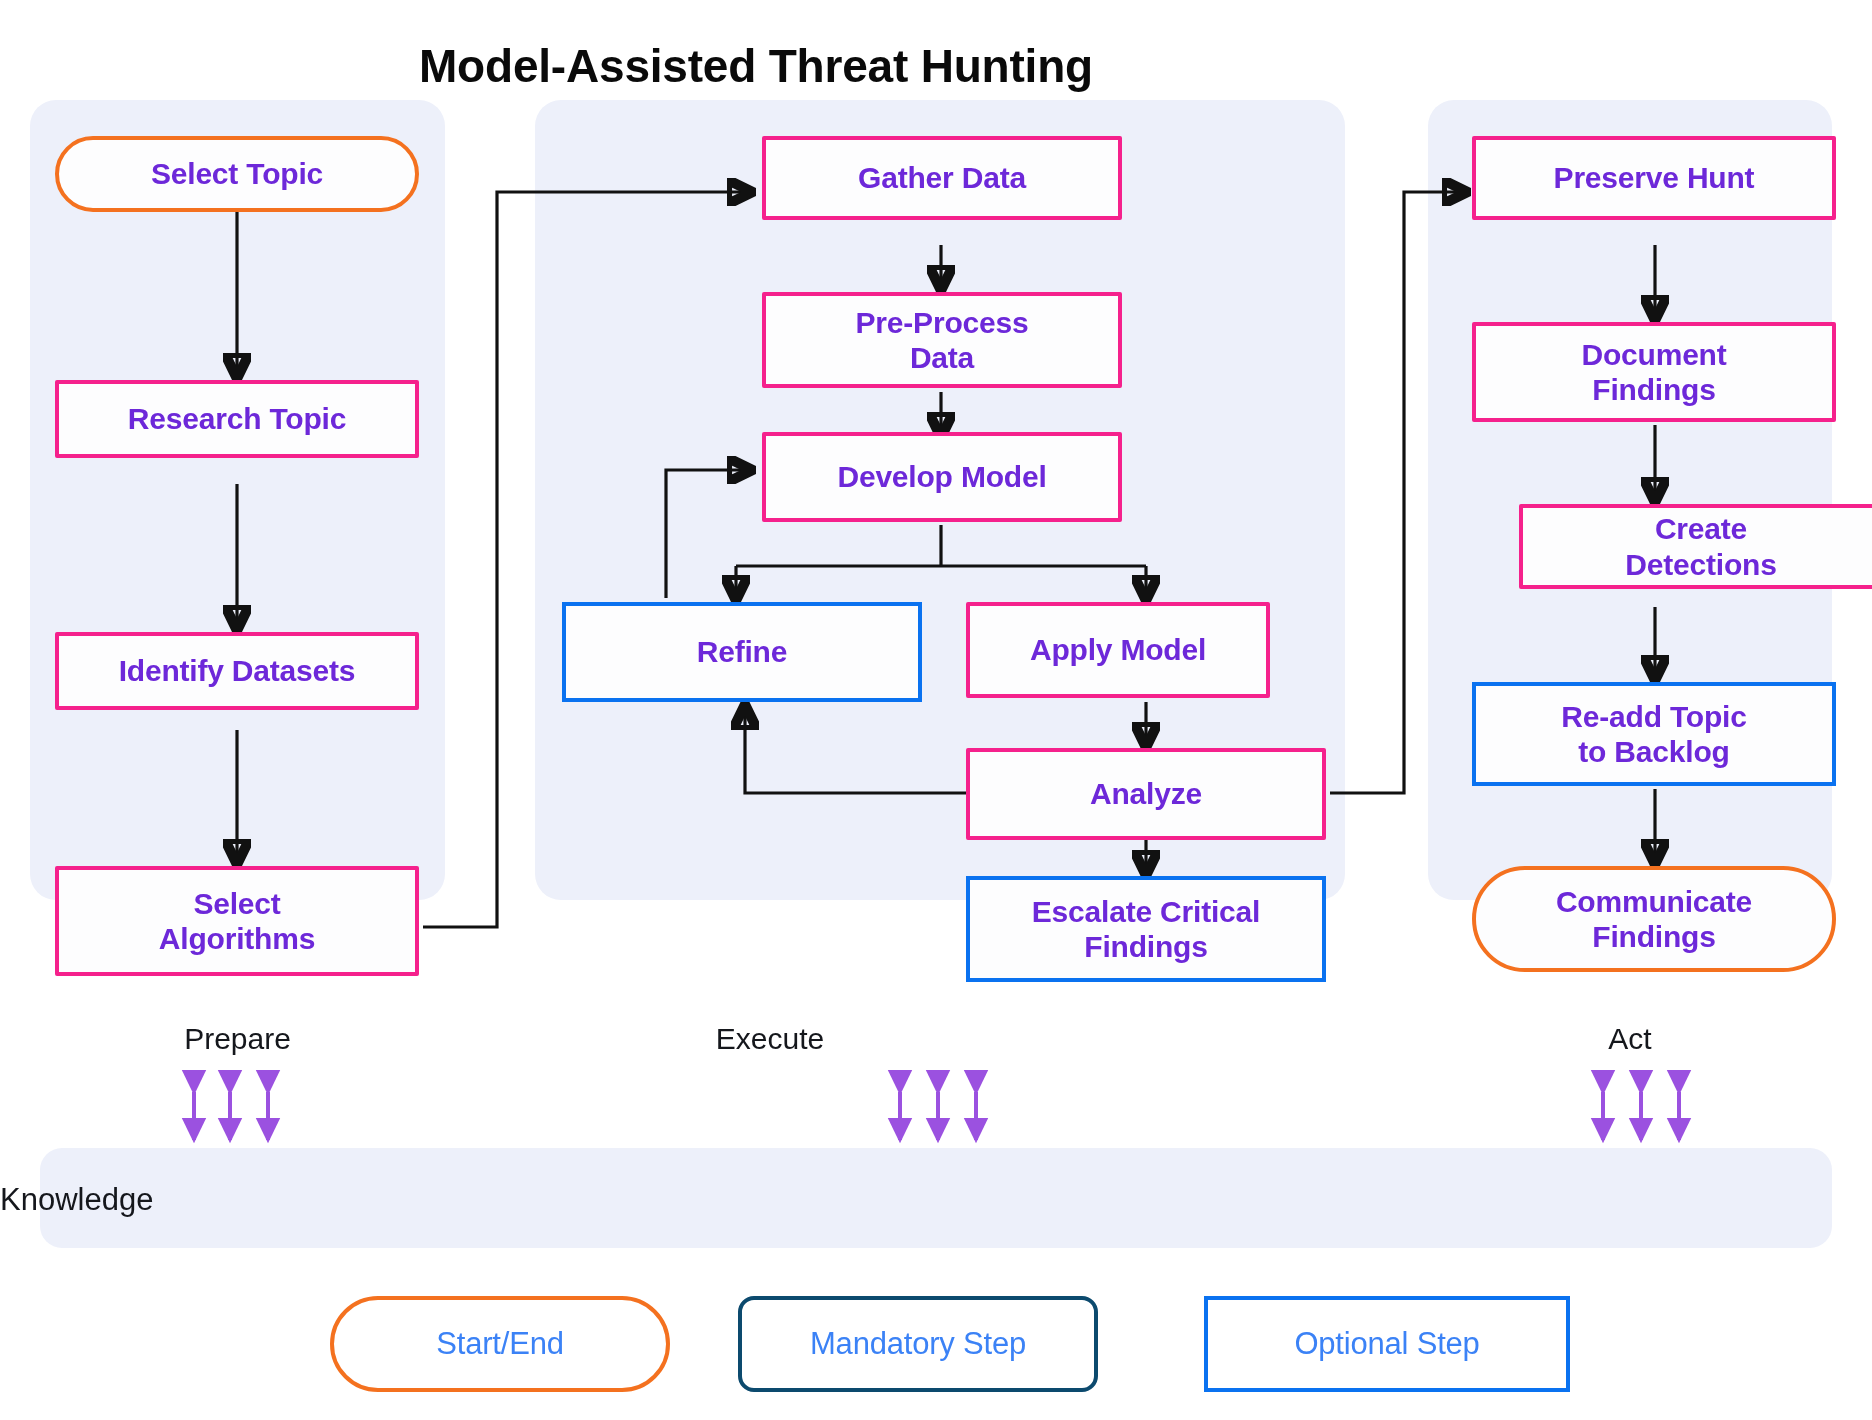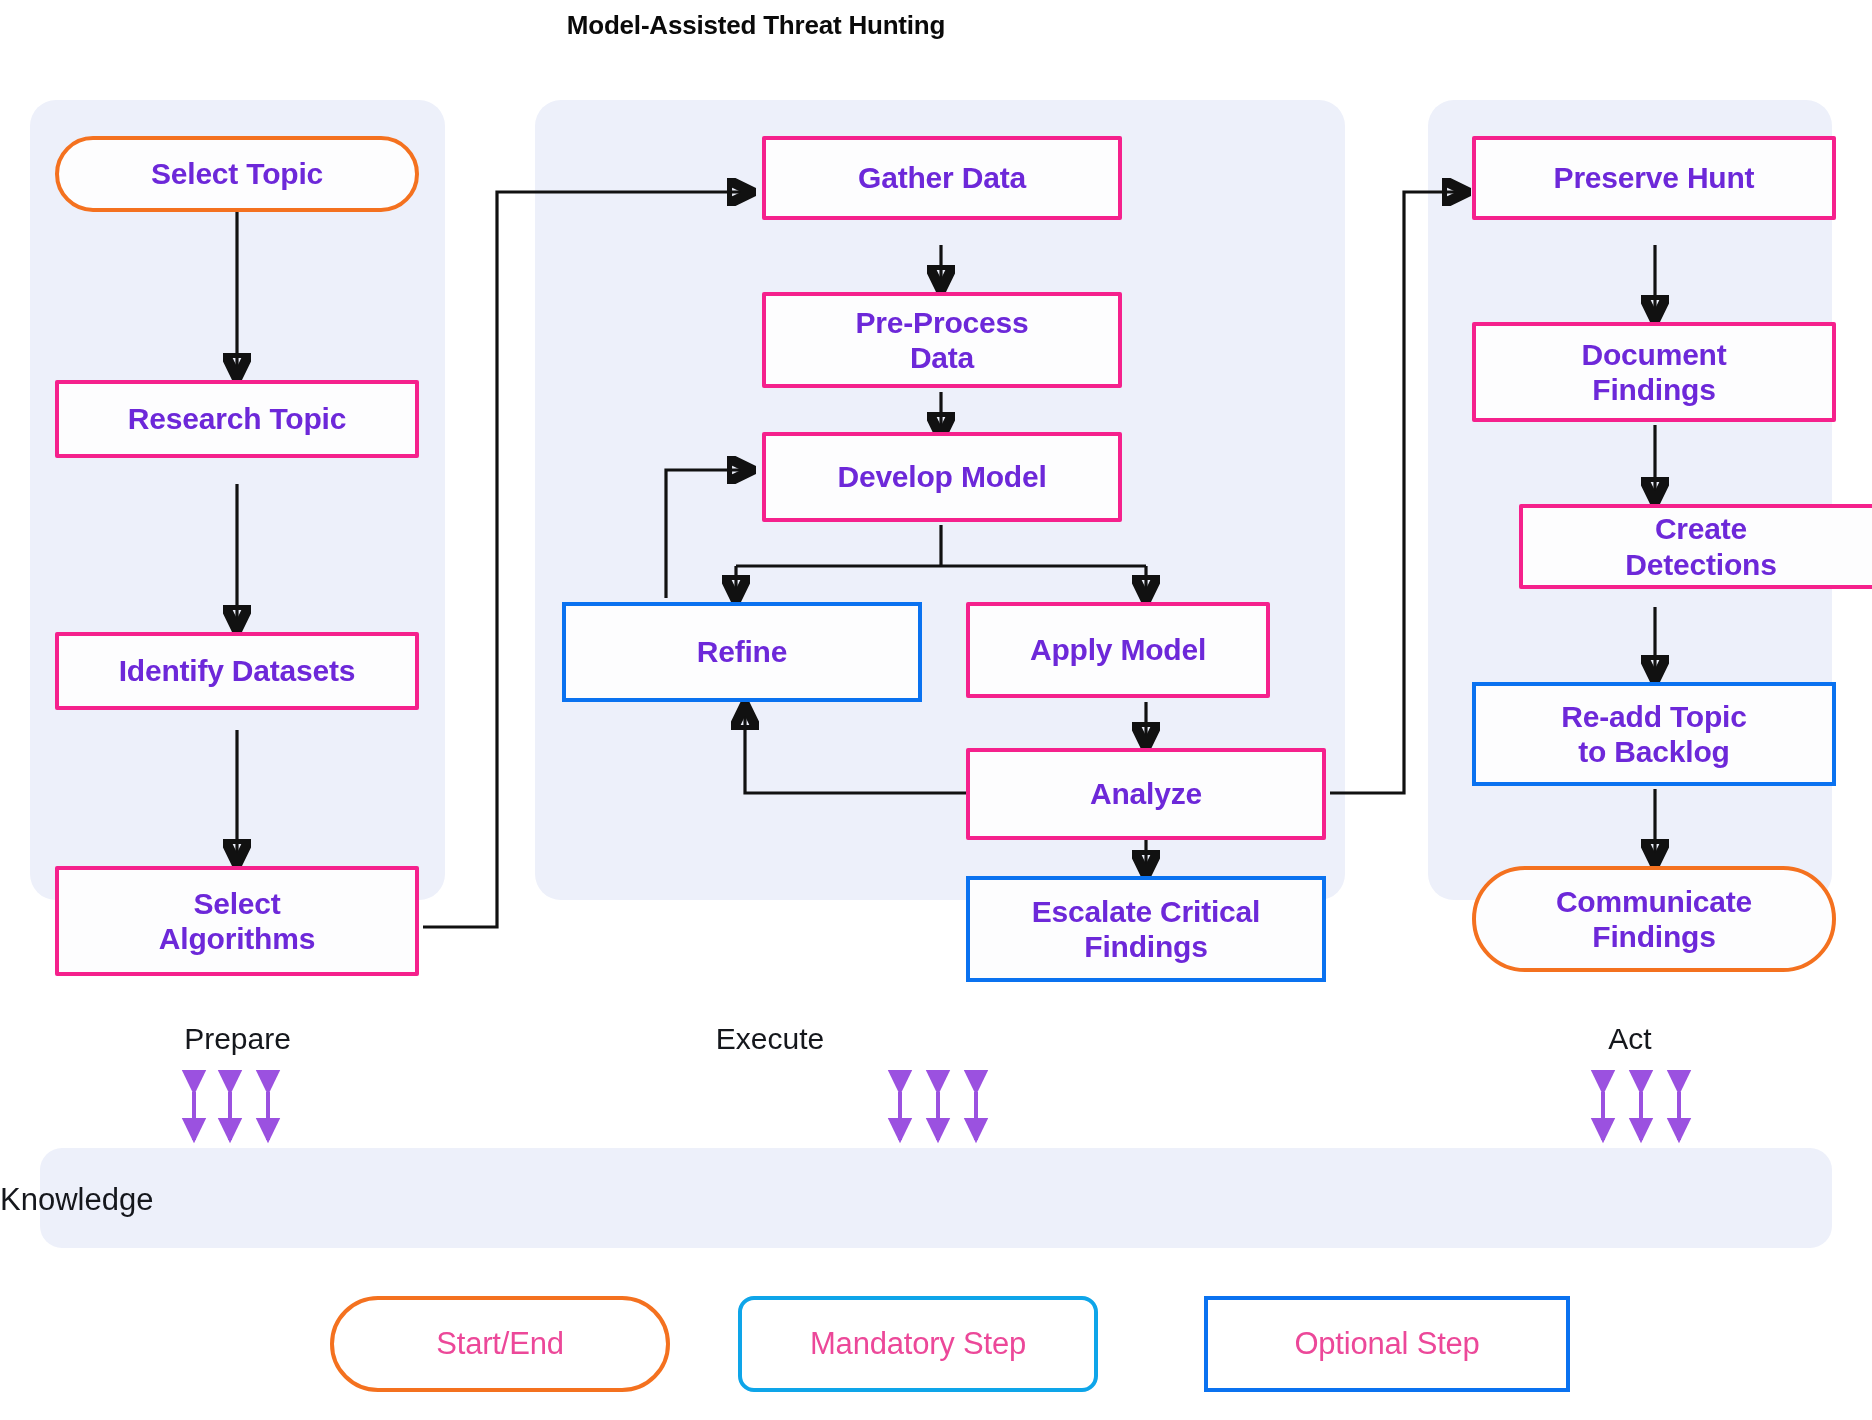--- a/index.html
+++ b/index.html
@@ -19,24 +19,24 @@
   #stage {
     position: absolute;
     left: 0; top: 0;
     width: 1872px;
     height: 1420px;
   }
 
   #title {
     position: absolute;
     left: 0;
-    top: 10px;
+    top: 39px;
     width: 1512px;
     text-align: center;
-    font-size: 26px;
+    font-size: 46px;
     font-weight: bold;
     letter-spacing: -0.2px;
     color: #0a0a0a;
   }
 
   
   .panel {
     position: absolute;
     background: #edf0fa;
     border-radius: 26px;
@@ -99,29 +99,29 @@
 
   
   .legend-item {
     position: absolute;
     box-sizing: border-box;
     background: #ffffff;
     display: flex;
     align-items: center;
     justify-content: center;
     font-size: 31px;
-    color: #ec4899;
+    color: #3b82f6;
     letter-spacing: -0.2px;
   }
   .legend-item.start-end {
     border: 4px solid #f4711f;
     border-radius: 999px;
   }
   .legend-item.mandatory {
-    border: 4px solid #0ea5e9;
+    border: 4px solid #0c4a6e;
     border-radius: 16px;
   }
   .legend-item.optional {
     border: 4px solid #0a72f0;
     border-radius: 0;
   }
 
   svg#links {
     position: absolute;
     left: 0; top: 0;

